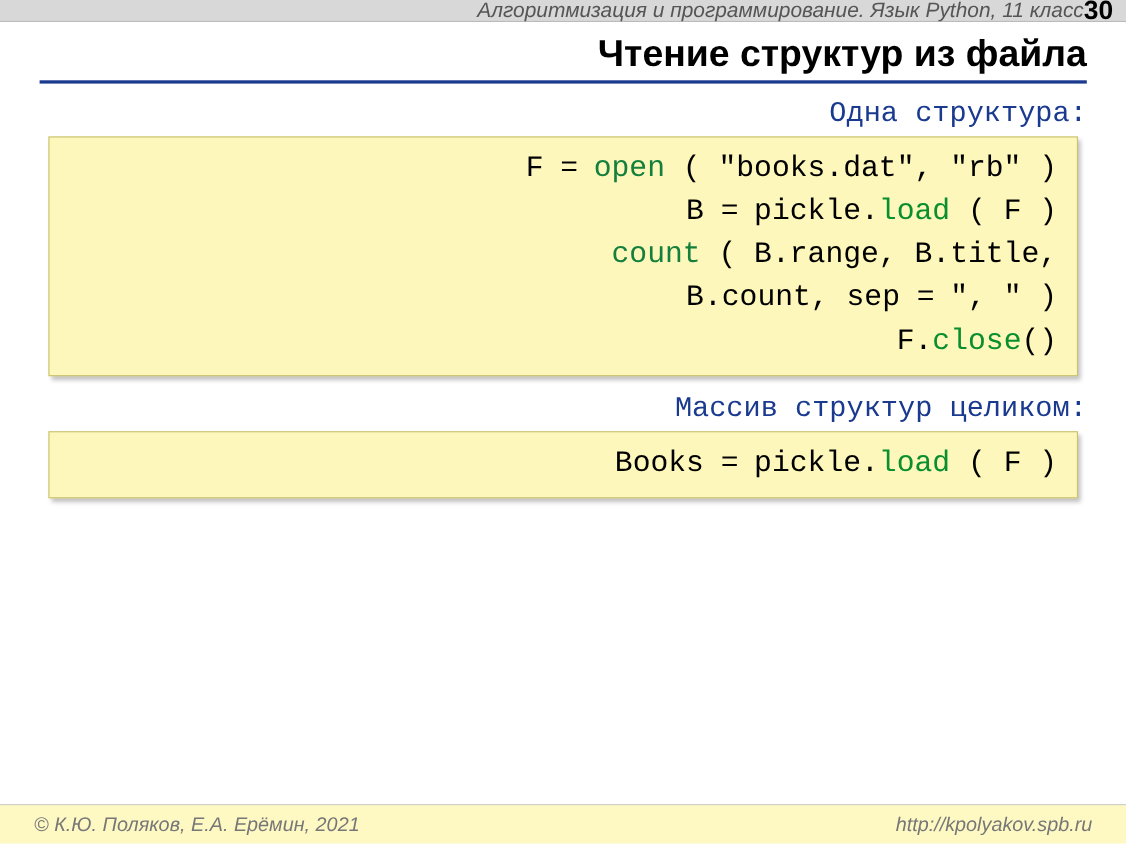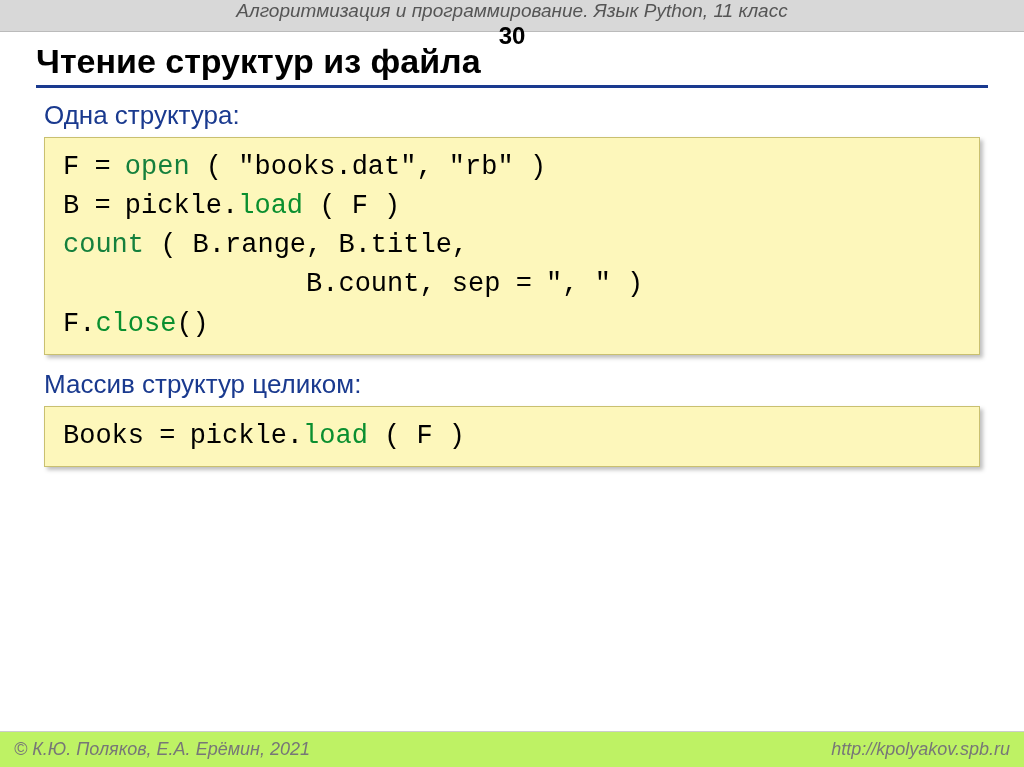--- a/index.html
+++ b/index.html
@@ -6,53 +6,54 @@
   body {
     width: 1024px;
     height: 767px;
     background: #fff;
     font-family: Arial, Helvetica, sans-serif;
     position: relative;
     overflow: hidden;
   }
   .header-bar {
     background: #d8d8d8;
-    height: 32px;
+    height: 20px;
     display: flex;
     align-items: center;
-    justify-content: space-between;
+    justify-content: flex-end;
     padding: 0 12px;
     border-bottom: 1px solid #bbb;
-    flex-direction: column;
   }
   .header-title {
     font-style: italic;
     color: #555;
     font-size: 19px;
   }
   .page-number {
     font-weight: bold;
     font-size: 24px;
     color: #000;
   }
   .content {
     padding: 10px 36px 0 36px;
+    text-align: right;
   }
   .main-title {
     font-size: 34px;
     font-weight: bold;
     color: #000;
     padding-bottom: 4px;
     border-bottom: 3px solid #1a3a8f;
     margin-bottom: 12px;
   }
   .section-label {
     font-size: 26px;
     color: #1a3a8f;
     margin: 8px 0 6px 8px;
+    font-family: Liberation Mono, monospace;
   }
   .code-block {
     background: #fdf7bb;
     border: 1px solid #c9c070;
     box-shadow: 3px 3px 4px rgba(0,0,0,0.25);
     padding: 10px 18px;
     margin: 0 8px 14px 8px;
     font-family: "Courier New", Courier, monospace;
     font-size: 27px;
     line-height: 1.45;
@@ -62,26 +63,26 @@
   .kw-blue { color: #15803d; }
   .kw-green { color: #0a8f2f; }
   .nrm { color: #000; }
   .thin { letter-spacing: -1px; }
   .footer {
     position: absolute;
     bottom: 0;
     left: 0;
     right: 0;
     height: 36px;
-    background: #bef264;
+    background: #fef9c3;
     border-top: 1px solid #ccc;
     display: flex;
     justify-content: space-between;
     align-items: center;
-    padding: 0 14px;
+    padding: 0 31px;
     font-style: italic;
     color: #777;
     font-size: 18px;
   }
 </style>
 </head>
 <body>
 
 <div class="header-bar">
   <span class="header-title">Алгоритмизация и программирование. Язык Python, 11 класс</span>

